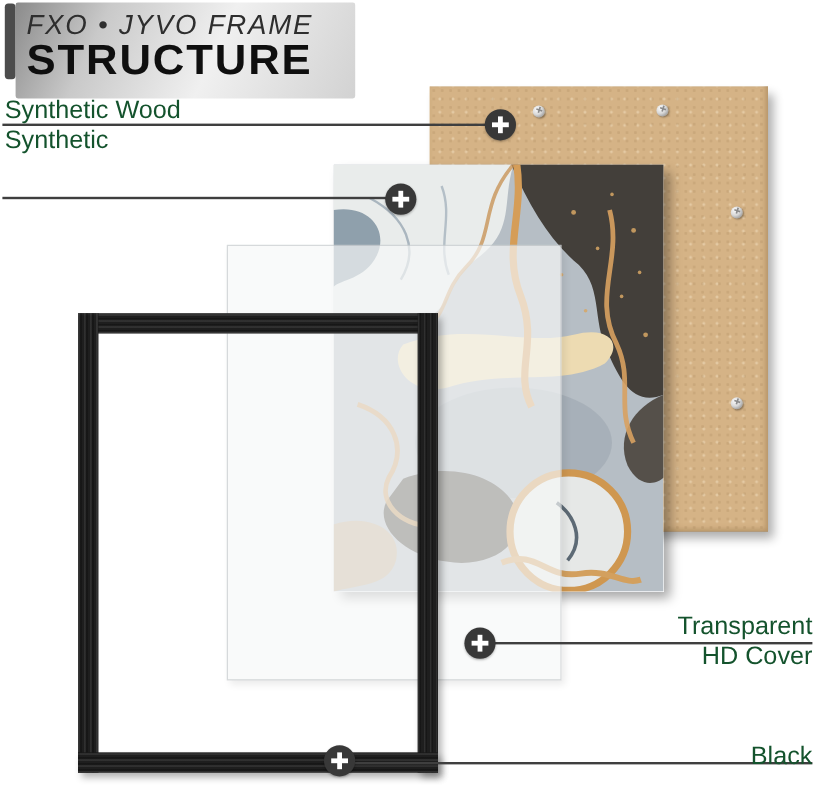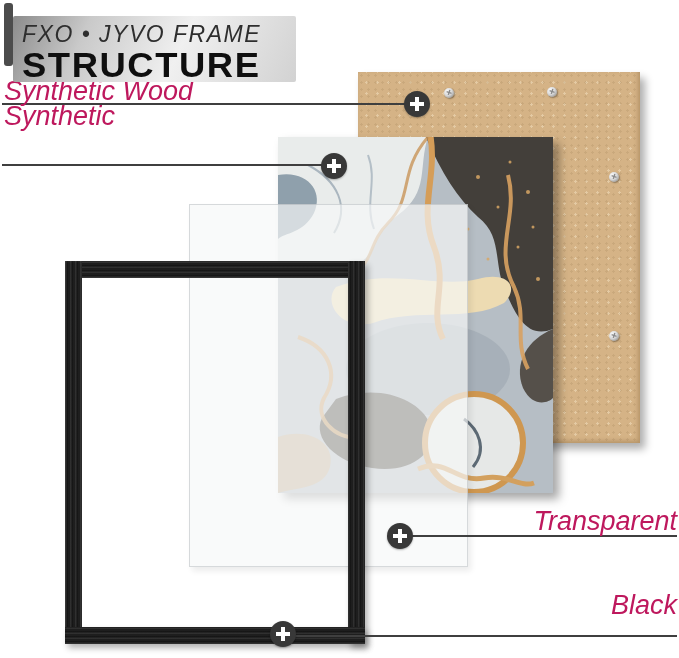--- a/index.html
+++ b/index.html
@@ -3,21 +3,21 @@
 <meta charset="utf-8">
 <style>
   html,body{margin:0;padding:0;background:#fff;}
   #stage{
     position:relative;width:679px;height:658px;background:#ffffff;
     font-family:"Liberation Sans",sans-serif;overflow:hidden;
   }
   
   .brand-bar{position:absolute;left:4px;top:3px;width:9px;height:63px;background:#4c4c4c;border-radius:3px;}
   .header-box{
-    position:absolute;left:13px;top:16px;width:283px;height:66px;
+    position:absolute;left:13px;top:2px;width:283px;height:80px;
     background:linear-gradient(115deg,#8b8b8b 0%,#c9c9c9 25%,#f0f0f0 58%,#d2d2d2 100%);
     border-radius:2px;padding-left:9px;box-sizing:border-box;
   }
   .brand-line{
     margin-top:5px;font-style:italic;font-size:23px;letter-spacing:1.5px;
     color:#2e2e2e;white-space:nowrap;
   }
   .title-line{
     margin-top:-3px;font-weight:700;font-size:35px;letter-spacing:1.5px;color:#0f0f0f;
     transform:scaleX(1.04);transform-origin:left center;white-space:nowrap;
@@ -76,28 +76,28 @@
     position:absolute;width:26px;height:26px;border-radius:50%;background:#383838;
     box-shadow:0 1px 2px rgba(0,0,0,0.3);
   }
   .marker::before{content:"";position:absolute;left:6px;top:11px;width:14px;height:4px;background:#fff;}
   .marker::after{content:"";position:absolute;left:11px;top:6px;width:4px;height:14px;background:#fff;}
   .m-backboard{left:404px;top:91px;}
   .m-picture{left:321px;top:153px;}
   .m-cover{left:387px;top:523px;}
   .m-frame{left:270px;top:621px;}
   .label{
-    position:absolute;font-style:italic;font-size:27px;line-height:23px;color:#be185d;
+    position:absolute;font-size:21px;line-height:23px;color:#14532d;
     white-space:nowrap;
   }
   .label .l2{margin-top:2px;}
   .lbl-backboard{left:4px;top:80px;}
   .lbl-picture{left:4px;top:141px;}
   .lbl-cover{right:2px;top:510px;text-align:right;}
-  .lbl-frame{right:2px;top:594px;text-align:right;}
+  .lbl-frame{right:2px;top:619px;text-align:right;}
 </style>
 </head>
 <body>
 
 <div id="stage">
 
   <div class="backboard">
     <div class="screw" style="left:86px;top:16px;"></div>
     <div class="screw" style="left:189px;top:15px;"></div>
     <div class="screw" style="left:251px;top:100px;"></div>
@@ -156,20 +156,21 @@
   <div class="marker m-picture"></div>
   <div class="marker m-cover"></div>
   <div class="marker m-frame"></div>
 
   <div class="label lbl-backboard">
     <div class="l1">Synthetic Wood</div>
     <div class="l2">Synthetic</div>
   </div>
   <div class="label lbl-cover">
     <div class="l1">Transparent</div>
+    <div class="l2">HD Cover</div>
   </div>
   <div class="label lbl-frame">
     <div class="l1">Black</div>
   </div>
 
   <div class="brand-bar"></div>
   <div class="header-box">
     <div class="brand-line">FXO • JYVO FRAME</div>
     <div class="title-line">STRUCTURE</div>
   </div>

